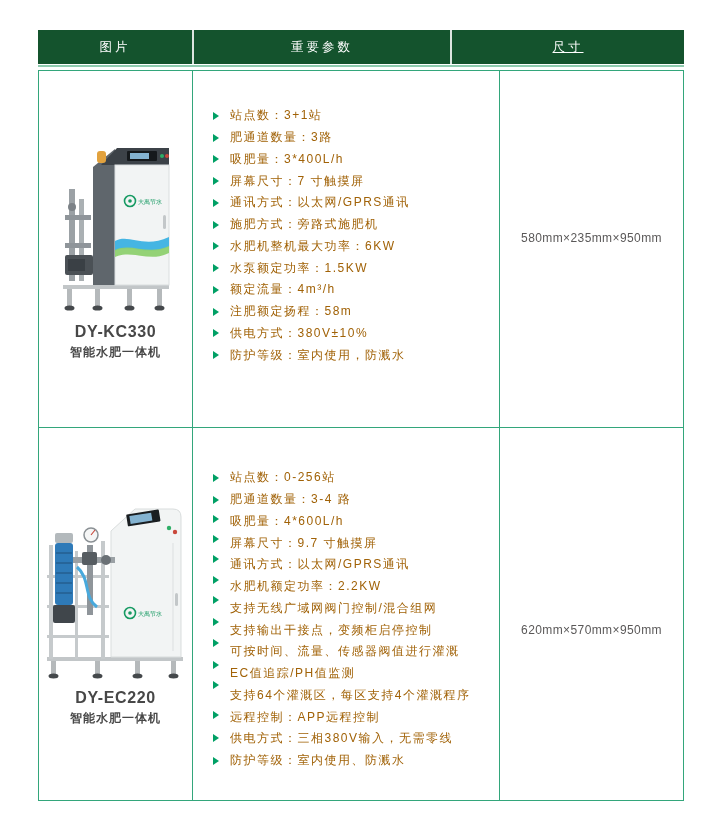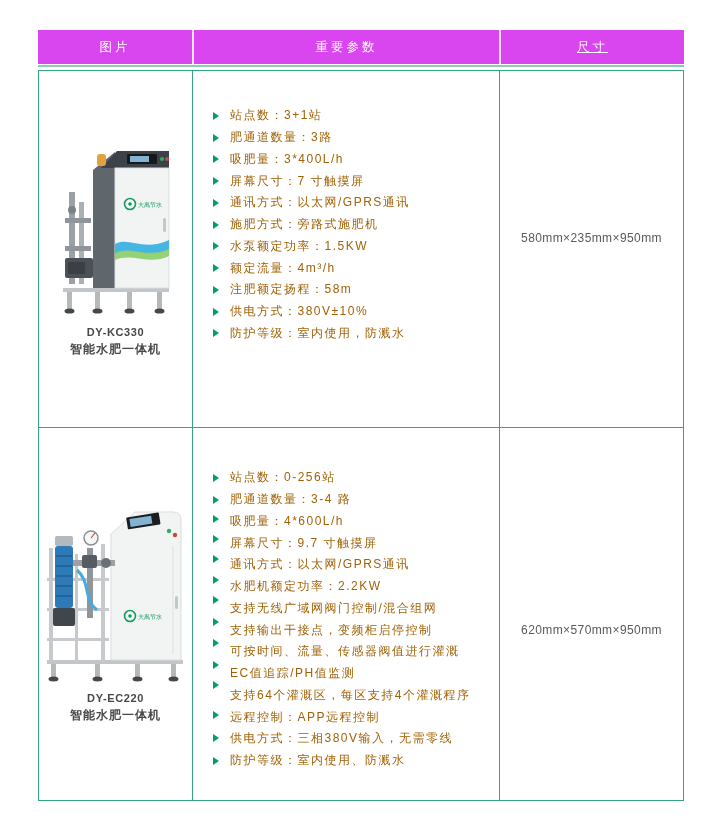--- a/index.html
+++ b/index.html
@@ -1,24 +1,24 @@
 <!DOCTYPE html>
 <html><head>
 <meta charset="utf-8">
 <style>
   * { margin:0; padding:0; box-sizing:border-box; }
   body { background:#ffffff; font-family:"Liberation Sans", sans-serif; }
   .page { position:relative; width:720px; height:822px; background:#ffffff; overflow:hidden; }
 
   .spec-table { position:absolute; left:38px; top:30px; width:646px; }
 
-  .thead { display:flex; height:34px; background:#d946ef; }
+  .thead { display:flex; height:34px; background:#14532d; }
   .th { color:#ffffff; font-size:12.5px; letter-spacing:3px; display:flex; align-items:center; justify-content:center; font-weight:500; }
   .th-img  { width:154px; }
-  .th-par  { width:307px; border-left:2px solid rgba(255,255,255,0.85);text-align:right; }
+  .th-par  { width:258px; border-left:2px solid rgba(255,255,255,0.85);text-align:right; }
   .th-size { flex:1; border-left:2px solid rgba(255,255,255,0.85);text-decoration:underline; }
   .head-underline { height:2px; background:#8fcbaf; margin-top:1px; }
 
   .tbody { margin-top:3px; border:1px solid #33a67b; background:#ffffff; }
   .tr { display:flex; }
   .tr-1 { height:357px; border-bottom:1px solid #33a67b; }
   .tr-2 { height:372px; }
 
   .td { height:100%; }
   .td-img  { width:154px; border-right:1px solid #33a67b; display:flex; flex-direction:column; align-items:center; justify-content:center; }
@@ -30,21 +30,21 @@
   .tr-2 ul.params { padding-top:39px; }
   ul.params li { display:flex; align-items:center; height:21.75px; }
   .bullet { flex:none; width:0; height:0; border-style:solid; border-width:4px 0 4px 6.5px;
             border-color:transparent transparent transparent #00a065; margin-right:11px; }
   .ptext { font-size:12px; color:#a16207; letter-spacing:1.5px; white-space:nowrap; }
 
   .size-text { font-size:12px; color:#5a5858; letter-spacing:0.4px; position:relative; }
   .tr-1 .size-text { top:-11px; }
   .tr-2 .size-text { top:16px; }
 
-  .model    { font-size:11px; font-weight:bold; color:#474747; letter-spacing:0.6px; margin-top:8px; text-align:center; }
+  .model    { font-size:16px; font-weight:bold; color:#474747; letter-spacing:0.6px; margin-top:8px; text-align:center; }
   .category { font-size:12px; font-weight:bold; color:#474747; letter-spacing:1px; margin-top:3px; text-align:center; }
 
   svg { display:block; }
 </style>
 </head>
 <body>
 
 <div class="page">
   <div class="spec-table">
 
@@ -125,20 +125,24 @@
               <li>
                 <span class="bullet"></span>
                 <span class="ptext">通讯方式：以太网/GPRS通讯</span>
               </li>
 
               <li>
                 <span class="bullet"></span>
                 <span class="ptext">施肥方式：旁路式施肥机</span>
               </li>
 
+              <li>
+                <span class="bullet"></span>
+                <span class="ptext">水肥机整机最大功率：6KW</span>
+              </li>
 
               <li>
                 <span class="bullet"></span>
                 <span class="ptext">水泵额定功率：1.5KW</span>
               </li>
 
               <li>
                 <span class="bullet"></span>
                 <span class="ptext">额定流量：4m³/h</span>
               </li>

